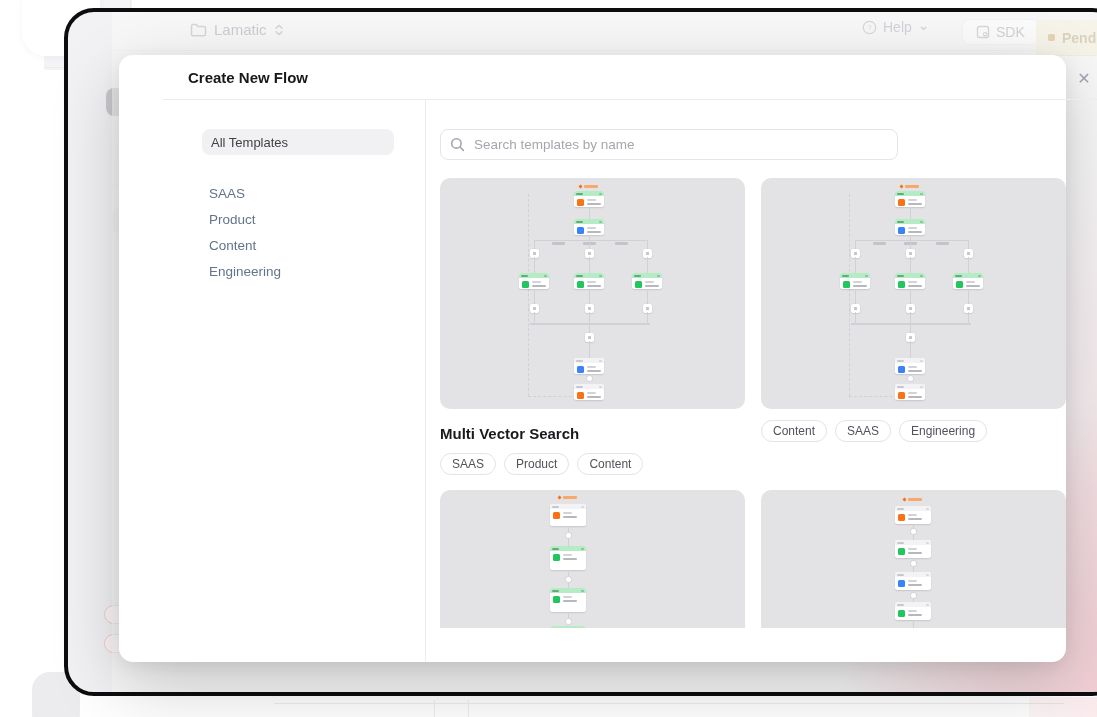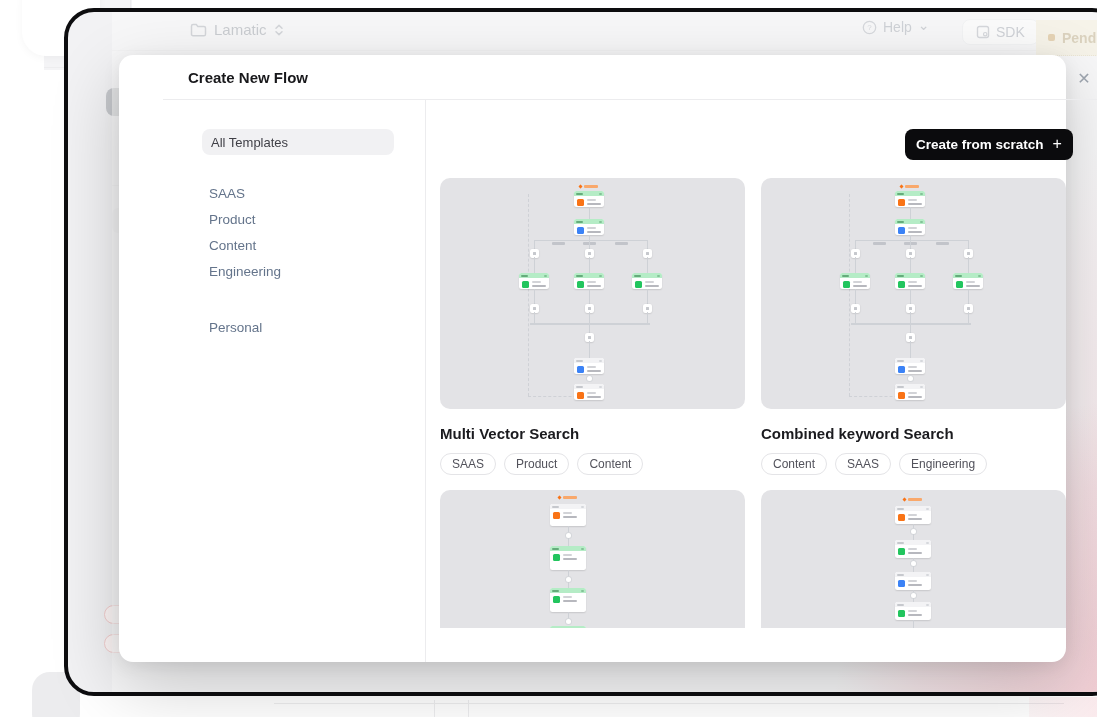--- a/index.html
+++ b/index.html
@@ -189,28 +189,32 @@
 
   <div class="abs all-pill">
     <span>All Templates</span>
   </div>
   <div class="abs side-list" id="sidebar-list">
       <div class="side-item">SAAS</div>
       <div class="side-item">Product</div>
       <div class="side-item">Content</div>
       <div class="side-item">Engineering</div>
       <div class="side-gap"></div>
-      <div class="side-item">Personal</div>
     </div>
 
-
-  <div class="abs createbtn">
-    <span>Create from scratch</span>
-    <span class="plus">+</span>
-  </div>
+  <div class="abs search">
+    <span>
+      <svg width="15" height="15" viewBox="0 0 15 15">
+          <circle cx="6.4" cy="6.4" r="4.7" fill="none" stroke="#a4a7af" stroke-width="1.6"></circle>
+          <path d="M10 10l3.4 3.4" stroke="#a4a7af" stroke-width="1.6" stroke-linecap="round"></path>
+        </svg>
+    </span>
+    <input type="text" placeholder="Search templates by name" style="">
+  </div>
+
 
   <div class="abs cards-vp" id="cards">
     <div class="abs sbar"></div>
   <div class="card" style="left: 0px; top: 0px;">
         <div class="thumb">
           <div class="guide-v" style="left: 88px; top: 16px; height: 202px;"></div>
           <div class="guide-h" style="left: 88px; top: 218px; width: 74px;"></div>
           <div class="trg" style="left: 139px; top: 7px;">
             <u></u>
             <s></s>
@@ -493,21 +497,20 @@
             </div>
             <div class="mn-b">
               <div class="mn-ic" style="background: rgb(249, 115, 22);"></div>
               <div class="mn-t">
                 <i class="tb1"></i>
                 <i class="tb2"></i>
               </div>
             </div>
           </div>
         </div>
-        <div class="c-title">Combined keyword Search</div>
         <div class="c-tags">
           <span class="tag">Content</span>
           <span class="tag">SAAS</span>
           <span class="tag">Engineering</span>
         </div>
       </div>
       <div class="card" style="left: 0px; top: 312px;">
         <div class="thumb">
           <div class="trg" style="left: 118px; top: 6px;">
             <u></u>

